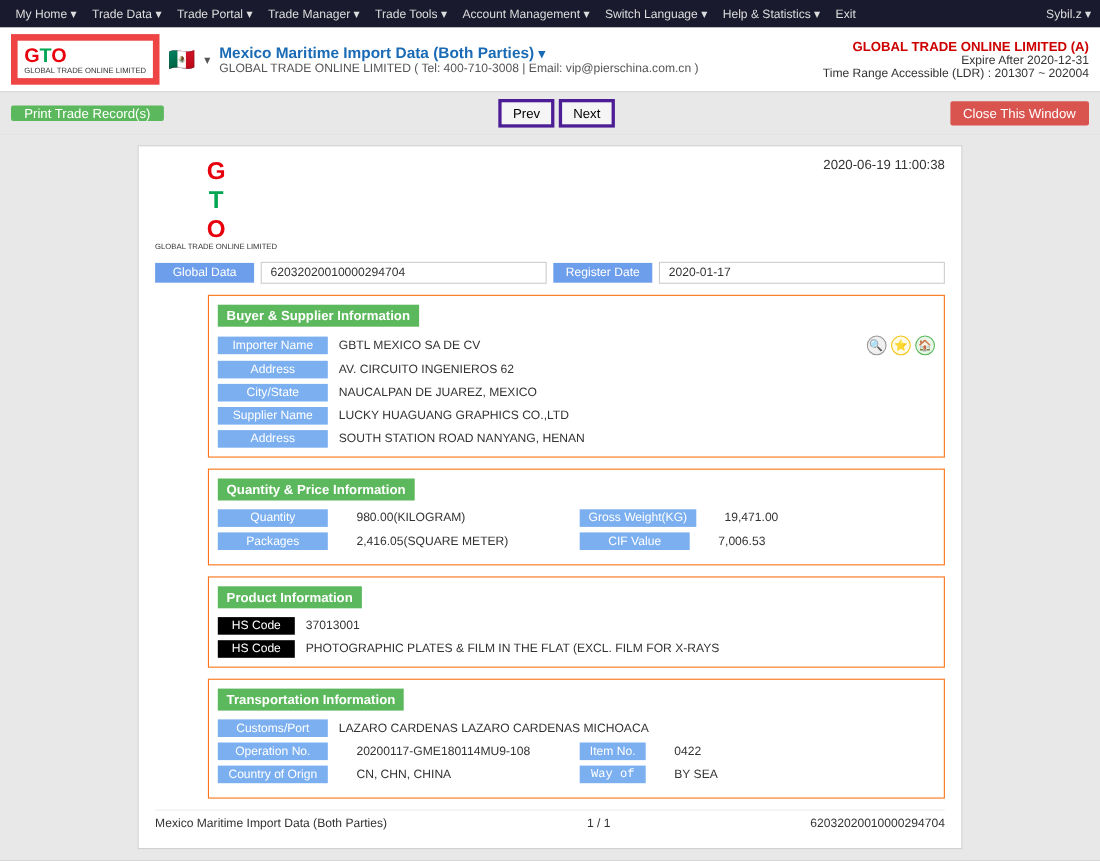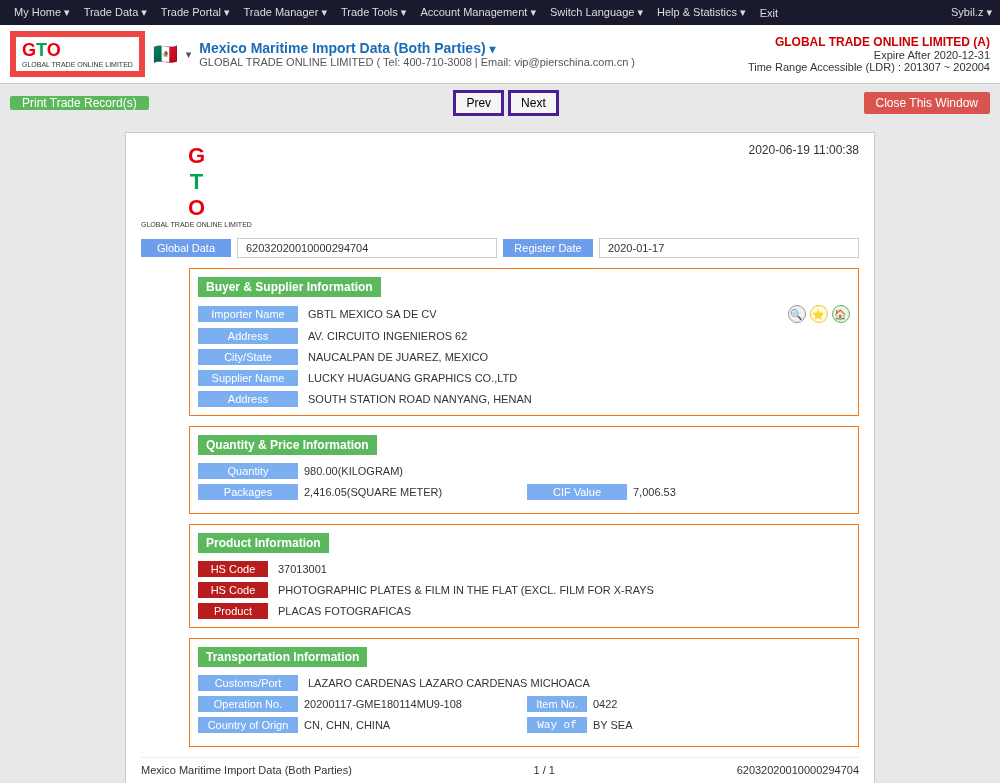--- a/index.html
+++ b/index.html
@@ -190,38 +190,38 @@
 
     
     .two-col-row {
       display: flex;
       gap: 6px;
       margin-bottom: 5px;
     }
     .two-col-row .col {
       display: flex;
       align-items: flex-start;
-      gap: 2px;
+      gap: 22px;
       flex: 1;
     }
 
     
     .record-footer {
       display: flex;
       justify-content: space-between;
       align-items: center;
       padding: 6px 0;
       font-size: 11px;
       color: #333;
       border-top: 1px solid #eee;
       margin-top: 8px;
     }
 
     .hs-label {
-      background: #b91c1c;
+      background: #000000;
       color: white;
       padding: 2px 8px;
       font-size: 11px;
       min-width: 70px;
       text-align: center;
     }
   </style>
 </head>
 <body>
 
@@ -328,20 +328,24 @@
     </div>
 
     <div class="section-box">
       <div class="section-header">Quantity &amp; Price Information</div>
 
       <div class="two-col-row">
         <div class="col">
           <span class="field-label-sm">Quantity</span>
           <span class="field-value-sm">980.00(KILOGRAM)</span>
         </div>
+        <div class="col">
+          <span class="field-label-sm">Gross Weight(KG)</span>
+          <span class="field-value-sm">19,471.00</span>
+        </div>
       </div>
 
       <div class="two-col-row">
         <div class="col">
           <span class="field-label-sm">Packages</span>
           <span class="field-value-sm">2,416.05(SQUARE METER)</span>
         </div>
         <div class="col">
           <span class="field-label-sm">CIF Value</span>
           <span class="field-value-sm">7,006.53</span>
@@ -355,24 +359,20 @@
       <div class="info-row">
         <span class="hs-label">HS Code</span>
         <span class="field-value-sm">37013001</span>
       </div>
 
       <div class="info-row">
         <span class="hs-label">HS Code</span>
         <span class="field-value-sm">PHOTOGRAPHIC PLATES &amp; FILM IN THE FLAT (EXCL. FILM FOR X-RAYS</span>
       </div>
 
-      <div class="info-row">
-        <span class="hs-label">Product</span>
-        <span class="field-value-sm">PLACAS FOTOGRAFICAS</span>
-      </div>
     </div>
 
     <div class="section-box">
       <div class="section-header">Transportation Information</div>
 
       <div class="info-row">
         <span class="field-label-sm">Customs/Port</span>
         <span class="field-value-sm">LAZARO CARDENAS LAZARO CARDENAS MICHOACA</span>
       </div>
 

